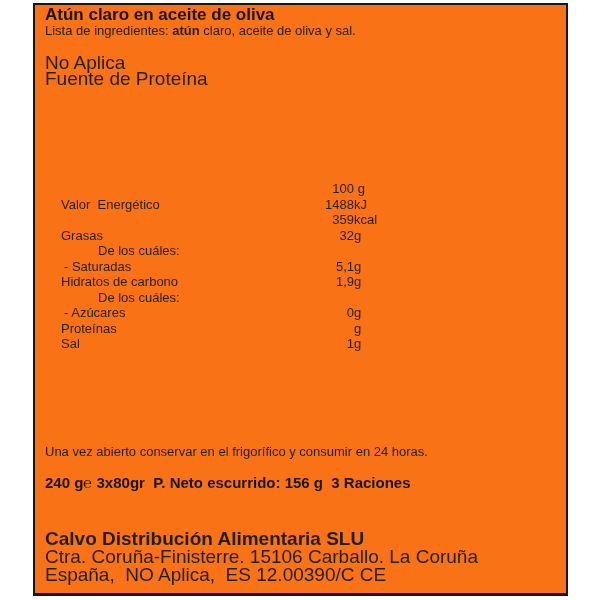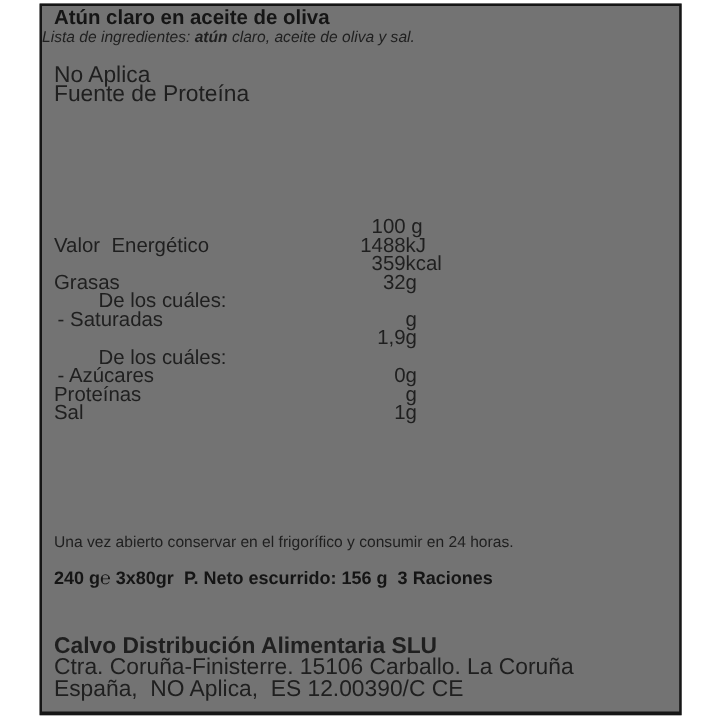--- a/index.html
+++ b/index.html
@@ -20,54 +20,53 @@
   }
   .label-box {
     position: absolute;
     left: 33px;
     top: 3px;
     width: 535px;
     height: 593px;
     box-sizing: border-box;
     border: 2px solid #161616;
     border-bottom-width: 3px;
-    background: #737373;
+    background: #f97316;
   }
   .txt { white-space: pre-wrap; }
   .product-title {
     position: absolute;
     left: 10px;
     top: 0px;
     font-size: 17px;
     font-weight: bold;
     line-height: 20px;
     color: #151515;
   }
   .ingredients-line {
     position: absolute;
-    left: 0;
+    left: 10px;
     top: 18px;
     font-size: 13px;
     line-height: 16px;
-    font-style: italic;
   }
   .ingredients-line b { font-weight: bold; }
   .claims {
     position: absolute;
     left: 10px;
     top: 50px;
     font-size: 19px;
     line-height: 16px;
   }
   .nutrition-table {
     position: absolute;
-    left: 10px;
+    left: 26px;
     right: 8px;
     top: 176px;
-    font-size: 17px;
+    font-size: 13px;
   }
   .nrow {
     position: relative;
     height: 15.5px;
     line-height: 15.5px;
   }
   .nlabel { display: inline-block; }
   .nlabel.indent-sub  { padding-left: 7px; margin-left: 30px; }
   .nlabel.indent-dash { padding-left: 3px; text-align: center; }
   .nnum {
@@ -150,24 +149,26 @@
         <span class="nnum txt">32</span>
         <span class="nunit txt">g</span>
       </div>
 
       <div class="nrow">
         <span class="nlabel indent-sub txt">De los cuáles:</span>
       </div>
 
       <div class="nrow">
         <span class="nlabel indent-dash txt">- Saturadas</span>
-        <span class="nunit txt">g</span>
-      </div>
-
-      <div class="nrow">
+        <span class="nnum txt">5,1</span>
+        <span class="nunit txt">g</span>
+      </div>
+
+      <div class="nrow">
+        <span class="nlabel txt">Hidratos de carbono</span>
         <span class="nnum txt">1,9</span>
         <span class="nunit txt">g</span>
       </div>
 
       <div class="nrow">
         <span class="nlabel indent-sub txt">De los cuáles:</span>
       </div>
 
       <div class="nrow">
         <span class="nlabel indent-dash txt">- Azúcares</span>

